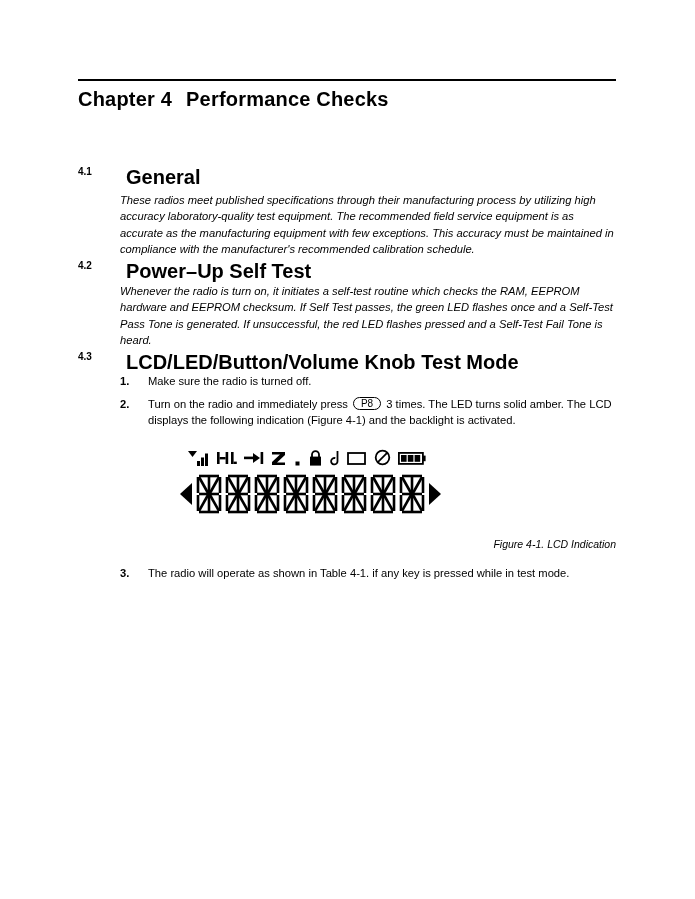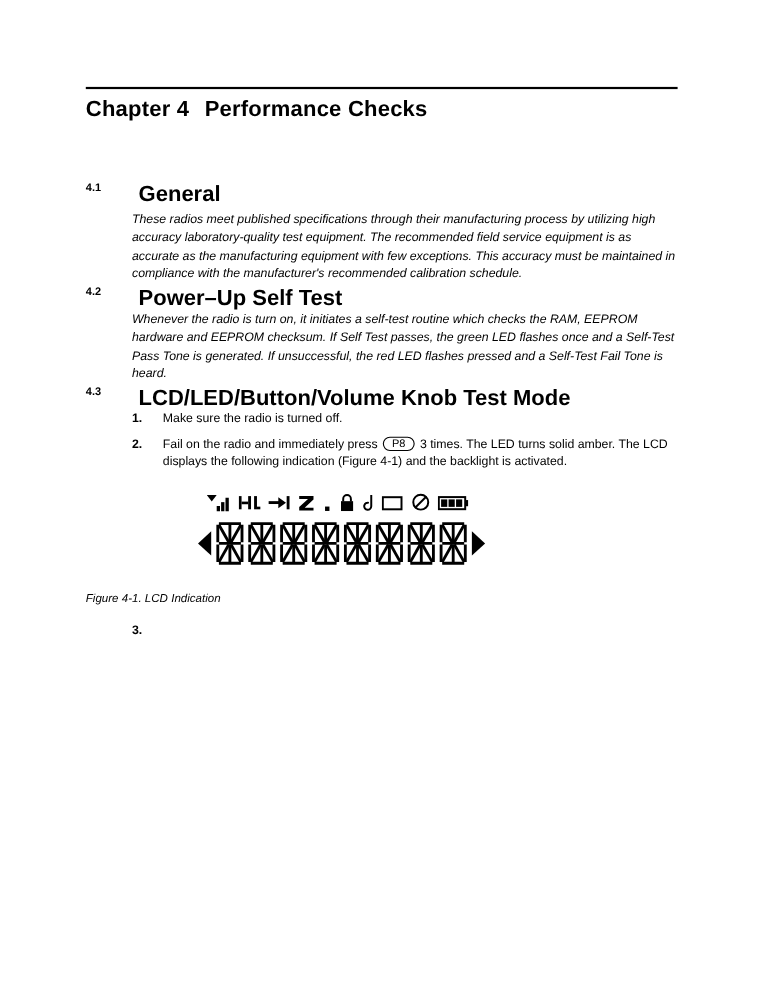--- a/index.html
+++ b/index.html
@@ -157,21 +157,21 @@
   .arrow-right {
     border-left: 12px solid #000;
     margin-left: 2px;
   }
 
   .fig-caption {
     position: absolute;
     left: 78px;
     top: 538px;
     width: 538px;
-    text-align: left;
+    text-align: right;
     font-size: 10.5px;
     font-style: italic;
   }
 </style>
 </head>
 <body>
 
 <div class="page">
 
   <div class="rule"></div>
@@ -197,21 +197,21 @@
     <span class="sttl">LCD/LED/Button/Volume Knob Test Mode</span>
   </div>
 
   <div class="steps steps1">
     <div class="step">
       <span class="bullet">1.</span>
       <span>Make sure the radio is turned off.</span>
     </div>
     <div class="step">
       <span class="bullet">2.</span>
-      <span>Fail on the radio and immediately press</span>
+      <span>Turn on the radio and immediately press</span>
       <span class="keycap">P8</span>
       <span>3 times. The LED turns solid amber. The LCD displays the following indication (Figure 4-1) and the backlight is activated.</span>
     </div>
   </div>
 
   <div class="lcd-figure">
     <div class="icon-row">
       <span>
         <svg width="22" height="16" viewBox="0 0 22 16">
           <polygon points="0,1 9,1 4.5,7" fill="#000"></polygon>
@@ -419,16 +419,17 @@
       </svg>
       <span class="arrow-right"></span>
     </div>
   </div>
 
   <div class="fig-caption">Figure 4-1.  LCD Indication</div>
 
   <div class="steps steps3">
     <div class="step">
       <span class="bullet">3.</span>
+      <span>The radio will operate as shown in Table 4-1. if any key is pressed while in test mode.</span>
     </div>
   </div>
 
 </div>
 
 </body></html>

